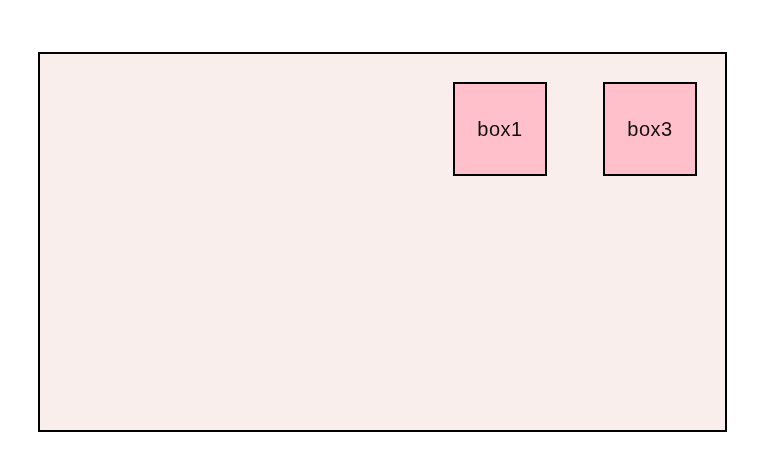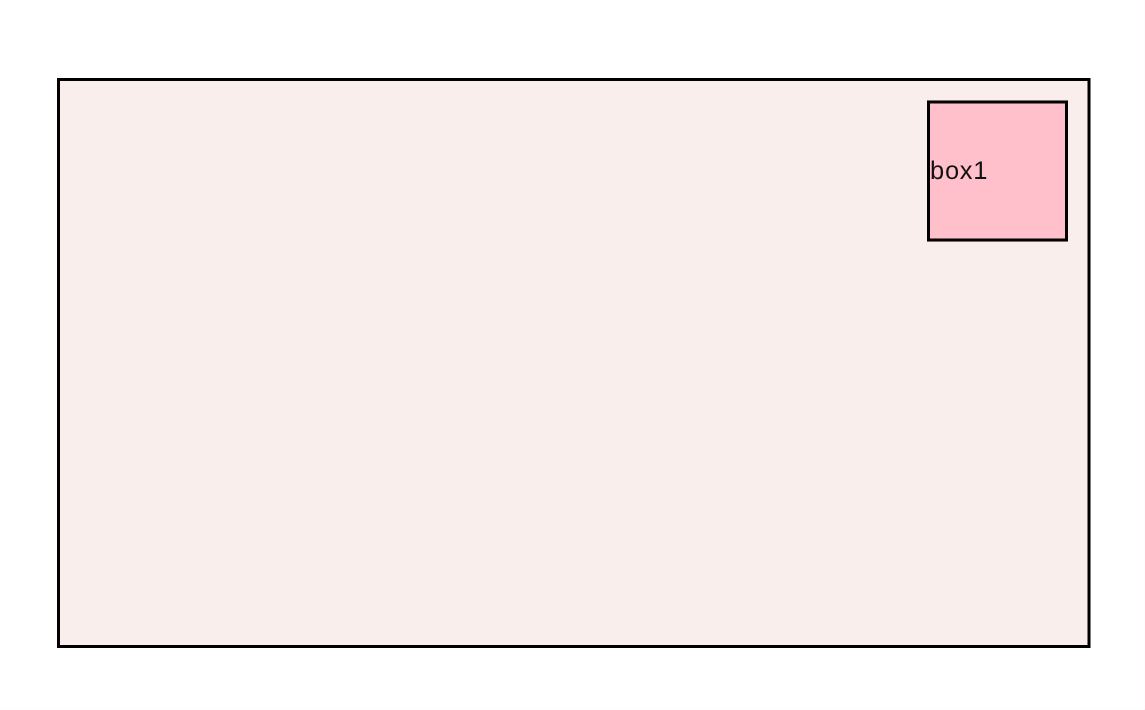--- a/index.html
+++ b/index.html
@@ -28,30 +28,34 @@
     flex-direction: row;
     justify-content: flex-end;
     align-items: flex-start;
   }
   .box {
     width: 90px;
     height: 90px;
     box-sizing: content-box;
     border: 2px solid var(--border-color, #000000);
     background: var(--box-fill, #ffc0cb);
-    margin: 13px;
+    margin: 28px;
     display: flex;
     align-items: center;
-    font-size: 17px;
+    justify-content: center;
+    font-size: 20px;
     color: var(--text-color, #111111);
     letter-spacing: 0.5px;
   }
 </style>
 </head>
 <body style="background: rgb(255, 255, 255);">
 
 <div class="viewport">
   <div class="container">
     <div class="box">
       <span>box1</span>
     </div>
+    <div class="box">
+      <span>box3</span>
+    </div>
   </div>
 </div>
 
 </body></html>

